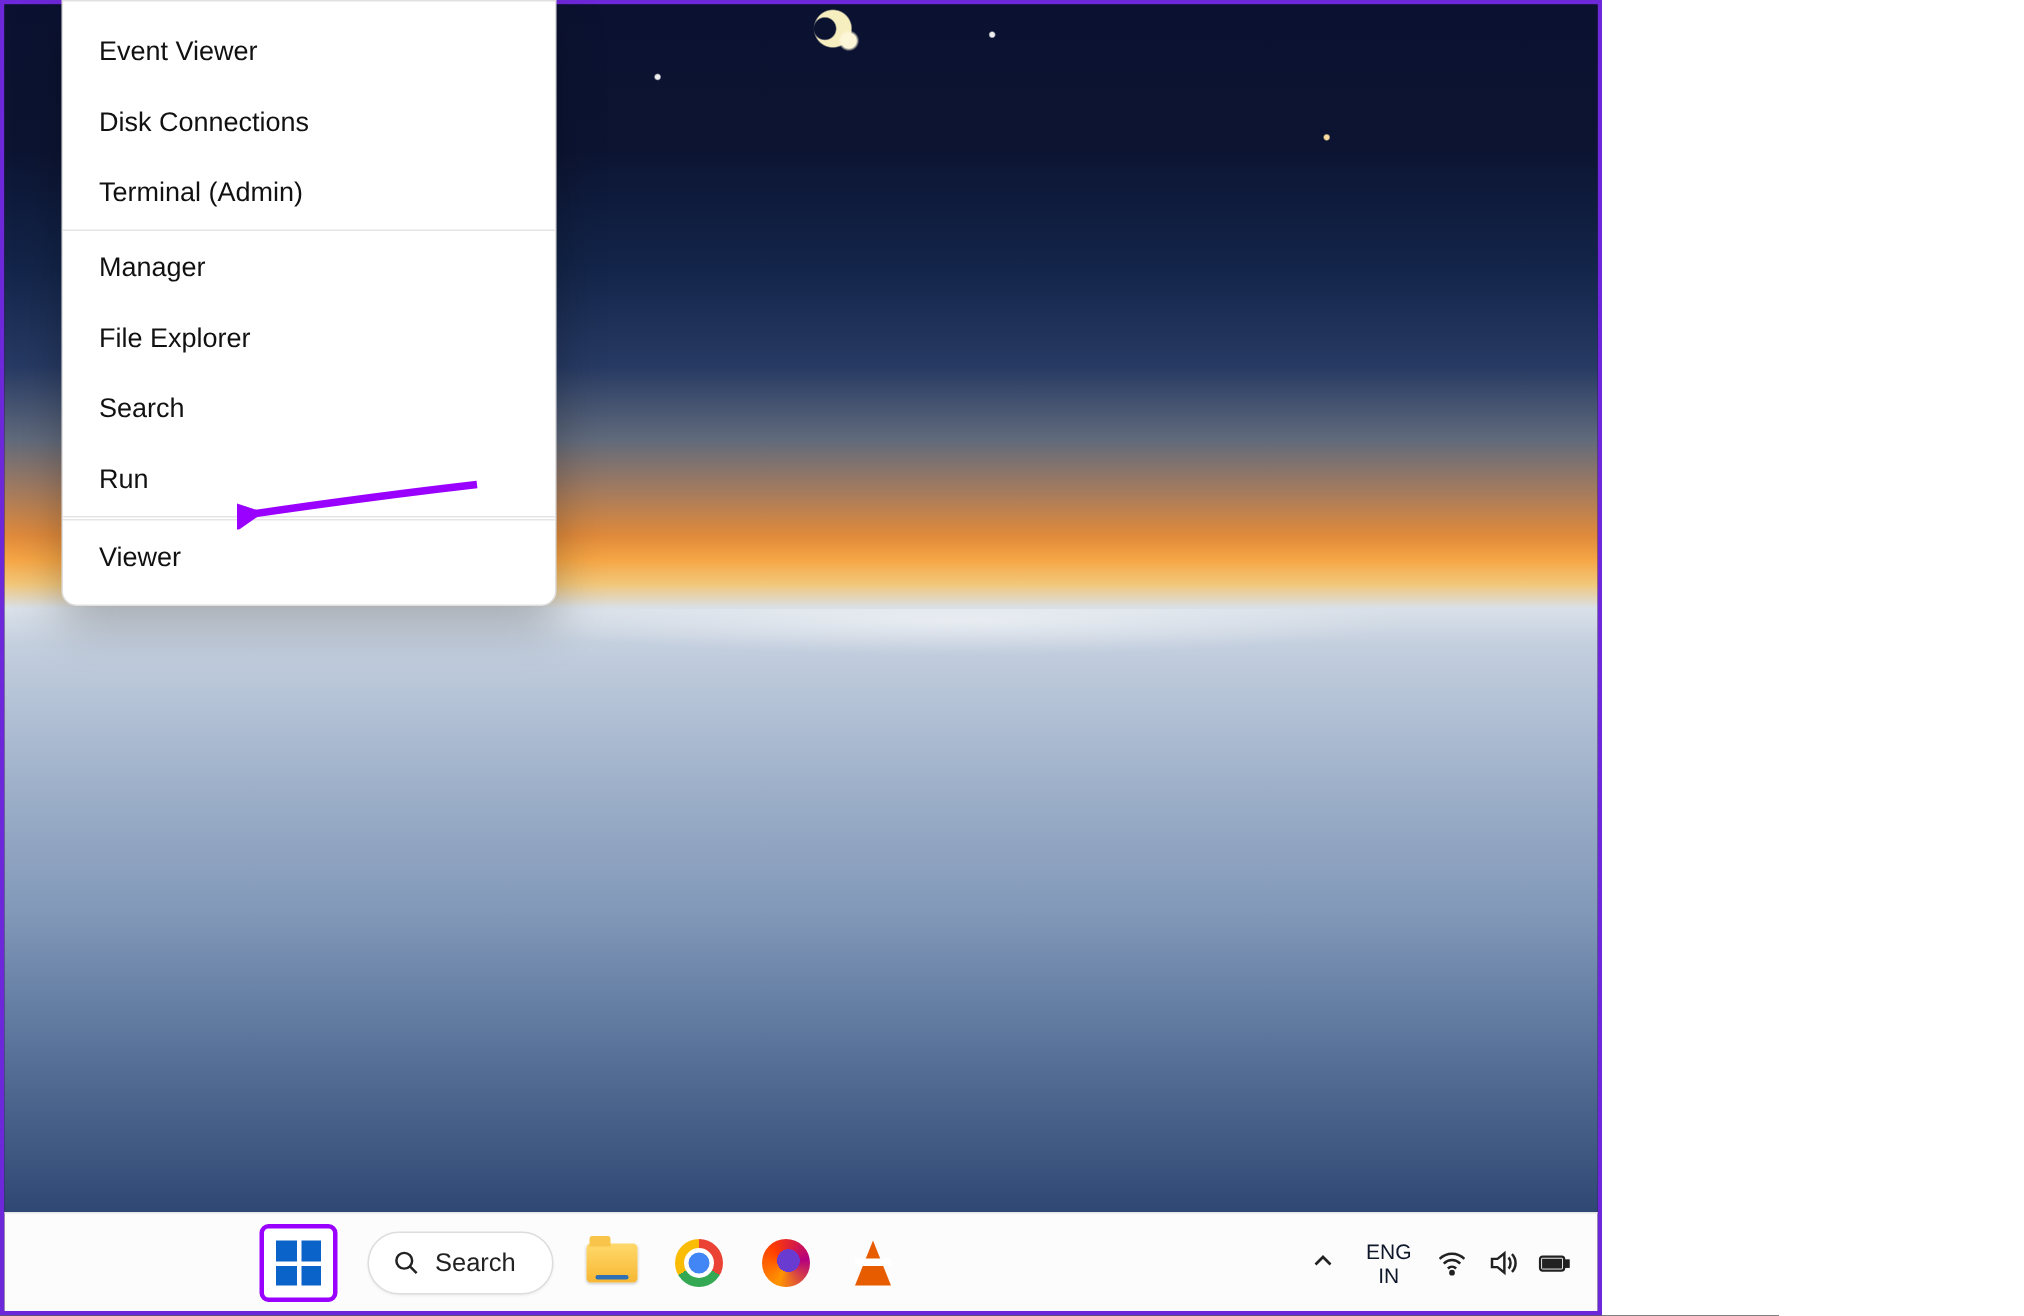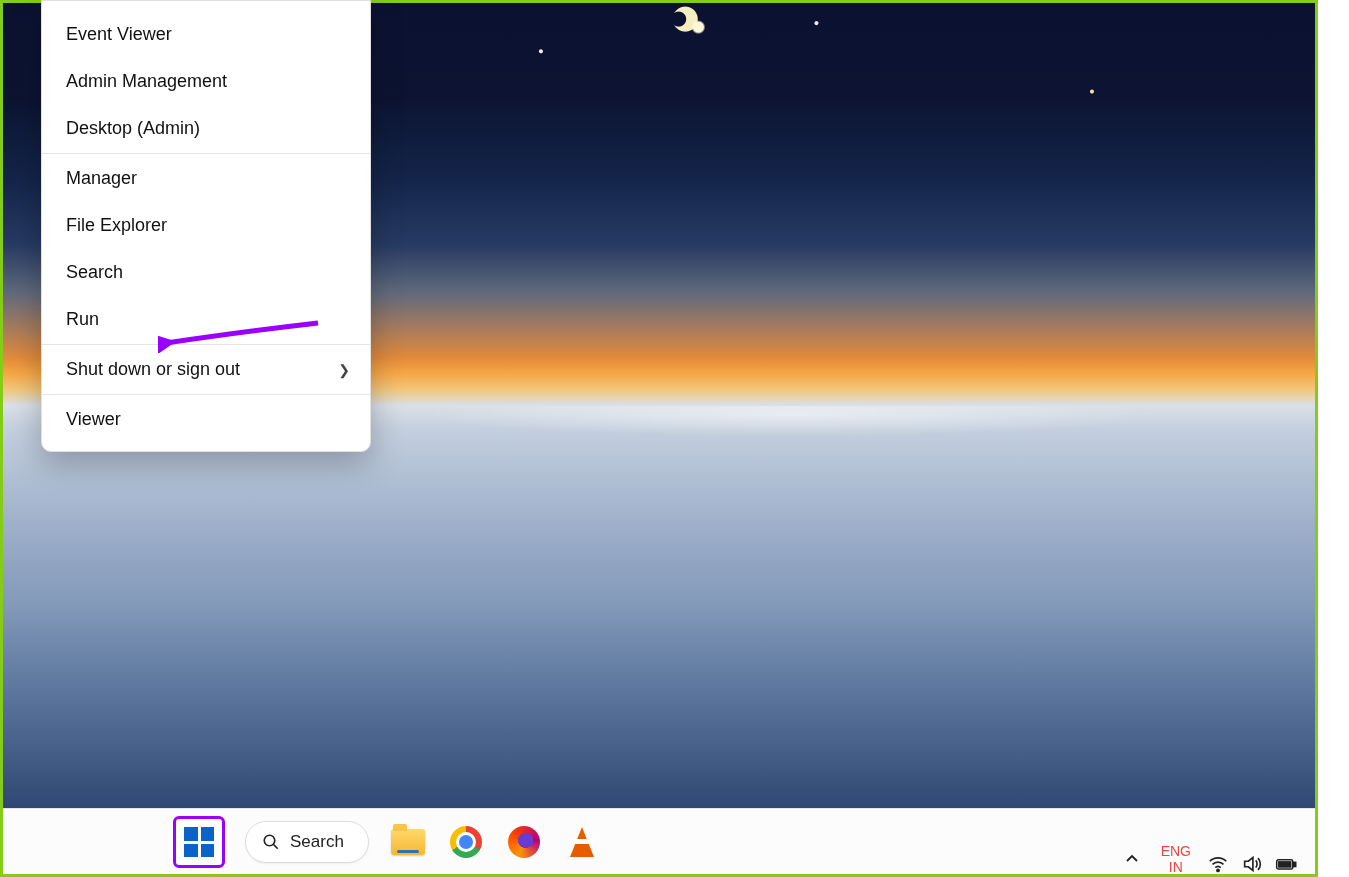--- a/index.html
+++ b/index.html
@@ -1,17 +1,17 @@
 <!DOCTYPE html>
 <html><head>
 <meta charset="utf-8">
 <style>
 * { margin:0; padding:0; box-sizing:border-box; }
 html,body { width:1349px; height:877px; overflow:hidden; font-family:"Segoe UI",Arial,sans-serif; }
-.frame { width:1318px; height:877px; border:3px solid #84cc16; position:relative; background:#000;padding-left:26px; }
+.frame { width:1068px; height:877px; border:3px solid #6d28d9; position:relative; background:#000;padding-left:26px; }
 .desktop {
   position:absolute; left:0; top:0; right:0; bottom:66px;
   background:
     radial-gradient(circle at 53% 3%, #fdf6d9 5px, transparent 7px),
     radial-gradient(circle at 51.5% 2%, #0b1230 7px, transparent 8px),
     radial-gradient(circle at 52% 2%, #f7eec0 12px, transparent 13px),
     radial-gradient(circle at 41% 6%, #eee 1.5px, transparent 2.5px),
     radial-gradient(circle at 62% 2.5%, #eee 1.5px, transparent 2.5px),
     radial-gradient(circle at 83% 11%, #f8dca0 1.5px, transparent 2.5px),
     linear-gradient(180deg,#0b1231 0%,#0c1432 12%,#13254a 22%,#273a63 30%,#606a7c 36%,#9f7a61 40%,#e08a3b 44%,#f6a645 46%,#f2c77a 48%,#d9e0e8 50%,#c6d1e0 53%,#b9c7da 58%,#a6b8d0 65%,#8da4c3 75%,#6e8ab0 85%,#4f6b96 95%,#3a5784 100%);
@@ -63,61 +63,57 @@
   background:linear-gradient(180deg,#ffd96b 0%,#f7b733 100%);
   position:relative; box-shadow:0 1px 2px rgba(0,0,0,.2);
 }
 .folder-ic::before{content:"";position:absolute;left:2px;top:-5px;width:14px;height:7px;border-radius:2px 2px 0 0;background:#f8c44a;}
 .folder-ic::after{content:"";position:absolute;left:6px;right:6px;bottom:2px;height:3px;border-radius:2px;background:#2f6fb3;}
 .chrome-ic{width:32px;height:32px;border-radius:50%;background:conic-gradient(#ea4335 0 120deg,#34a853 120deg 240deg,#fbbc05 240deg 360deg);display:flex;align-items:center;justify-content:center;}
 .chrome-ic::after{content:"";width:14px;height:14px;border-radius:50%;background:#4285f4;border:3px solid #fff;}
 .firefox-ic{width:32px;height:32px;border-radius:50%;background:radial-gradient(circle at 55% 45%,#6a3bd1 30%,transparent 31%),conic-gradient(from 200deg,#ff9500,#ff3c00,#b5007f,#ff9500);}
 .vlc-ic{width:0;height:0;border-left:12px solid transparent;border-right:12px solid transparent;border-bottom:30px solid #e85c00;position:relative;}
 .vlc-ic::after{content:"";position:absolute;left:-12px;top:12px;width:24px;height:5px;background:#fff;}
-.systray { position:absolute; right:18px; top:0; height:66px; display:flex; align-items:flex-end; gap:16px; color:#ef4444; }
+.systray { position:absolute; right:18px; top:0; height:66px; display:flex; align-items:center; gap:16px; color:#0f172a; }
 .tray-caret { font-size:14px; color:#333; padding:6px; }
 .lang { font-size:14px; line-height:1.15; text-align:center; }
 .tray-icons { display:flex; align-items:center; gap:12px; }
 .tray-icons svg { width:22px; height:22px; }
 </style>
 </head>
 <body>
 
 <div class="frame">
 
   <div class="desktop"></div>
 
   <div class="context-menu">
     <div class="menu-item">
         <span>Event Viewer</span>
       </div>
     <div class="menu-item">
-        <span>Admin Management</span>
+        <span>Disk Connections</span>
       </div>
     <div class="menu-item">
-        <span>Desktop (Admin)</span>
+        <span>Terminal (Admin)</span>
       </div>
     <div class="menu-sep"></div>
     <div class="menu-item">
         <span>Manager</span>
       </div>
     <div class="menu-item">
         <span>File Explorer</span>
       </div>
     <div class="menu-item">
         <span>Search</span>
       </div>
     <div class="menu-item">
         <span>Run</span>
       </div>
     <div class="menu-sep"></div>
-    <div class="menu-item">
-      <span>Shut down or sign out</span>
-      <span class="chevron">❯</span>
-    </div>
     <div class="menu-sep"></div>
     <div class="menu-item">
         <span>Viewer</span>
       </div>
   </div>
 
   <svg class="annotation-arrow" viewBox="0 0 165 40">
     <defs>
         <marker id="ah" markerWidth="12" markerHeight="12" refX="2" refY="5" orient="auto">
           <path d="M10,0 L0,5 L10,10 Z" fill="#9a00ff"></path>

